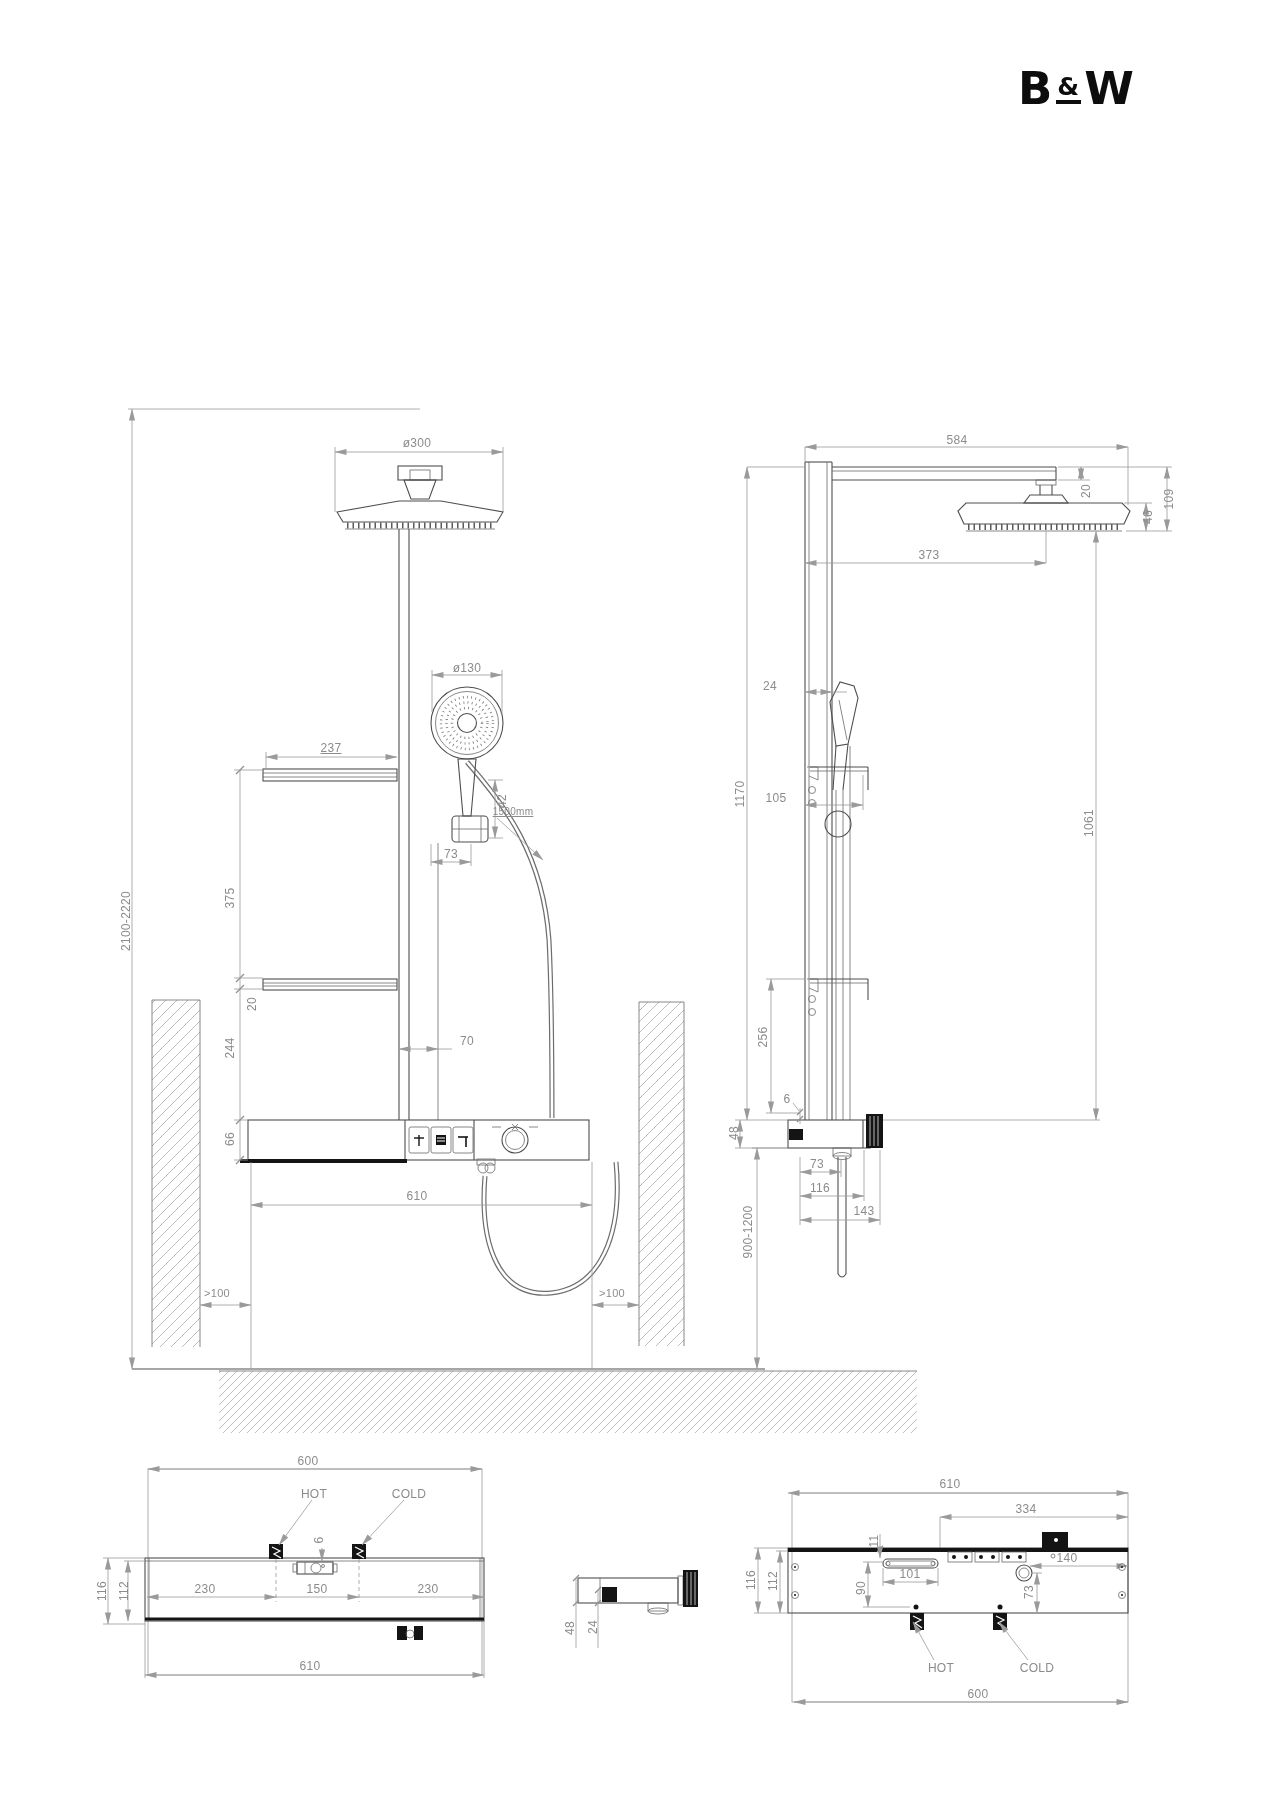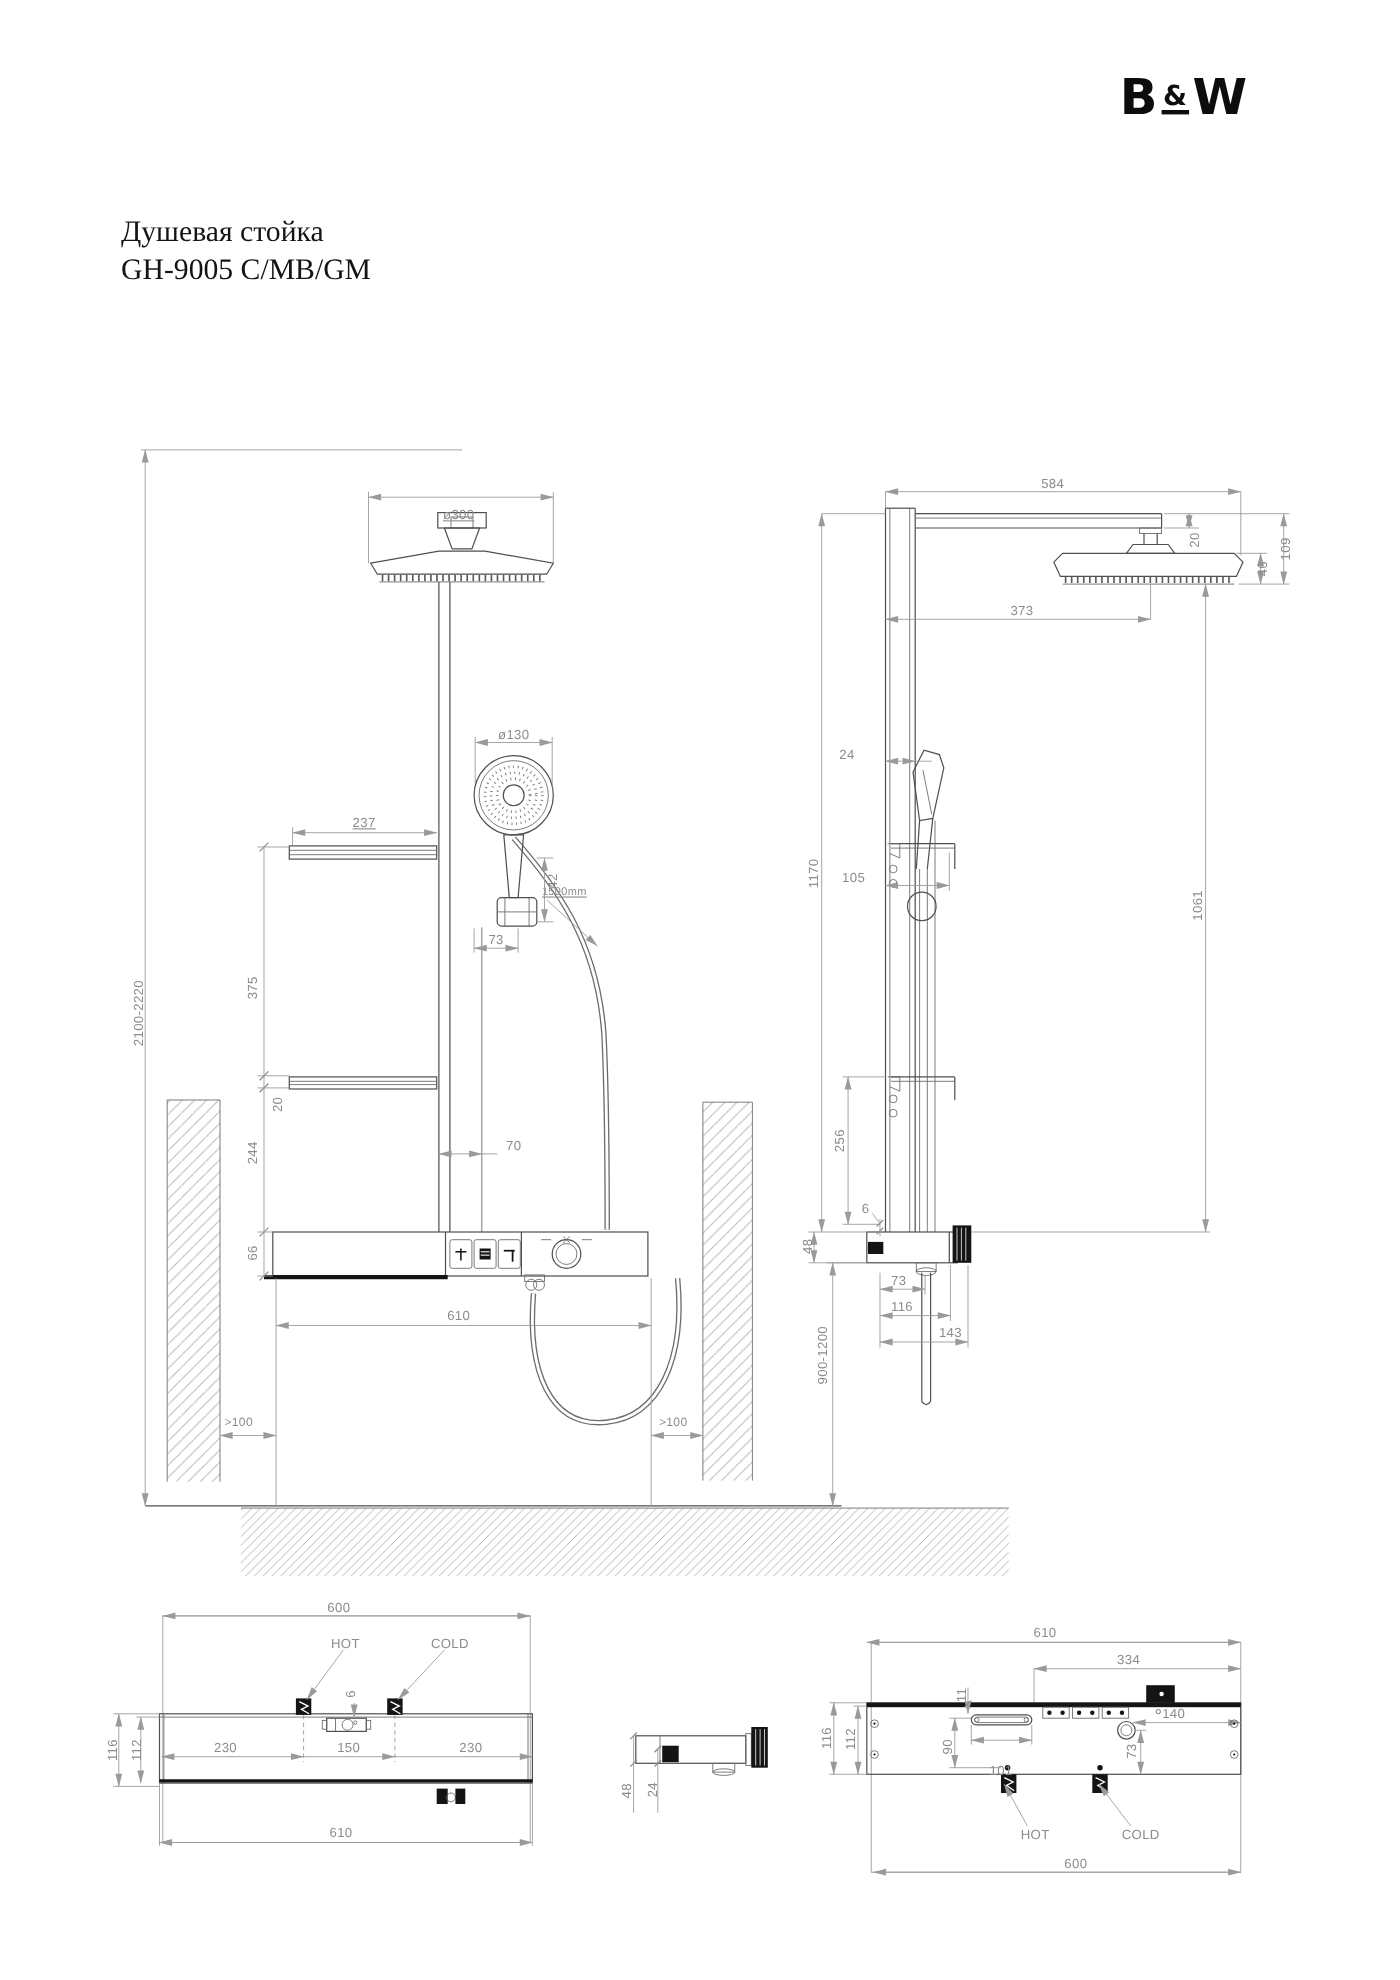--- a/index.html
+++ b/index.html
@@ -25,24 +25,20 @@
   .logo .amp{display:inline-block;font-size:25px;line-height:25px;border-bottom:4px solid #0d0d0d;
              padding:0 1px 1px;margin:0 3px;vertical-align:9px;}
 </style>
 </head>
 <body>
 
 <div class="page">
 
   <div class="logo"><span>B</span><span class="amp">&amp;</span><span>W</span></div>
 
-  <div class="title-block">
-    <div>Душевая стойка</div>
-    <div>GH-9005 C/MB/GM</div>
-  </div>
 
   <svg class="linework" width="1273" height="1800" viewBox="0 0 1273 1800">
     <defs>
       <marker id="ar" markerWidth="13" markerHeight="8" refX="12" refY="4" orient="auto-start-reverse" markerUnits="userSpaceOnUse">
         <path d="M0.5,0.9 L12.5,4 L0.5,7.1 Z" fill="#9a9a9a"></path>
       </marker>
       <pattern id="hw" width="11" height="11" patternUnits="userSpaceOnUse">
         <path d="M0,11 L11,0" stroke="#b6b6b6" stroke-width="0.9"></path>
       </pattern>
       <pattern id="hf" width="8" height="8" patternUnits="userSpaceOnUse">
@@ -400,21 +396,21 @@
         <rect class="blk" x="993" y="1613" width="14" height="17"></rect>
         <path class="wz" d="M996,1616 l8,4 l-6,3 l7,5"></path>
       </g>
       <line class="dim" x1="934" y1="1660" x2="913" y2="1622" marker-end="url(#ar)"></line>
       <line class="dim" x1="1028" y1="1660" x2="999" y2="1622" marker-end="url(#ar)"></line>
       <line class="dim" x1="794" y1="1702" x2="1128" y2="1702" marker-start="url(#ar)" marker-end="url(#ar)"></line>
     </g>
   </svg>
 
   <div id="labels">
-      <span class="dim-label" style="left: 417px; top: 468px; text-decoration: underline;">ø300</span>
+      <span class="dim-label" style="left: 417px; top: 443px;">ø300</span>
       <span class="dim-label rot" style="left: 126px; top: 921px;">2100-2220</span>
       <span class="dim-label" style="left: 467px; top: 668px;">ø130</span>
       <span class="dim-label" style="left: 331px; top: 748px; text-decoration: underline;">237</span>
       <span class="dim-label rot" style="left: 502px; top: 801px;">42</span>
       <span class="dim-label" style="left: 451px; top: 854px;">73</span>
       <span class="dim-label" style="left: 513px; top: 812px; font-size: 10px; text-decoration: underline;">1500mm</span>
       <span class="dim-label rot" style="left: 230px; top: 898px;">375</span>
       <span class="dim-label rot" style="left: 252px; top: 1004px;">20</span>
       <span class="dim-label rot" style="left: 230px; top: 1048px;">244</span>
       <span class="dim-label" style="left: 467px; top: 1041px;">70</span>
@@ -446,21 +442,21 @@
       <span class="dim-label" style="left: 317px; top: 1589px;">150</span>
       <span class="dim-label" style="left: 428px; top: 1589px;">230</span>
       <span class="dim-label rot" style="left: 102px; top: 1591px;">116</span>
       <span class="dim-label rot" style="left: 124px; top: 1591px;">112</span>
       <span class="dim-label" style="left: 310px; top: 1666px;">610</span>
       <span class="dim-label rot" style="left: 570px; top: 1628px;">48</span>
       <span class="dim-label rot" style="left: 593px; top: 1627px;">24</span>
       <span class="dim-label" style="left: 950px; top: 1484px;">610</span>
       <span class="dim-label" style="left: 1026px; top: 1509px;">334</span>
       <span class="dim-label rot" style="left: 874px; top: 1541px;">11</span>
-      <span class="dim-label" style="left: 910px; top: 1574px; margin-top: 36px;">101</span>
+      <span class="dim-label" style="left: 910px; top: 1574px;">101</span>
       <span class="dim-label" style="left: 1067px; top: 1558px;">140</span>
       <span class="dim-label rot" style="left: 861px; top: 1588px;">90</span>
       <span class="dim-label rot" style="left: 1029px; top: 1592px;">73</span>
       <span class="dim-label rot" style="left: 751px; top: 1580px;">116</span>
       <span class="dim-label rot" style="left: 773px; top: 1581px;">112</span>
       <span class="dim-label" style="left: 941px; top: 1668px;">HOT</span>
       <span class="dim-label" style="left: 1037px; top: 1668px;">COLD</span>
       <span class="dim-label" style="left: 978px; top: 1694px;">600</span>
     </div>
 </div>

